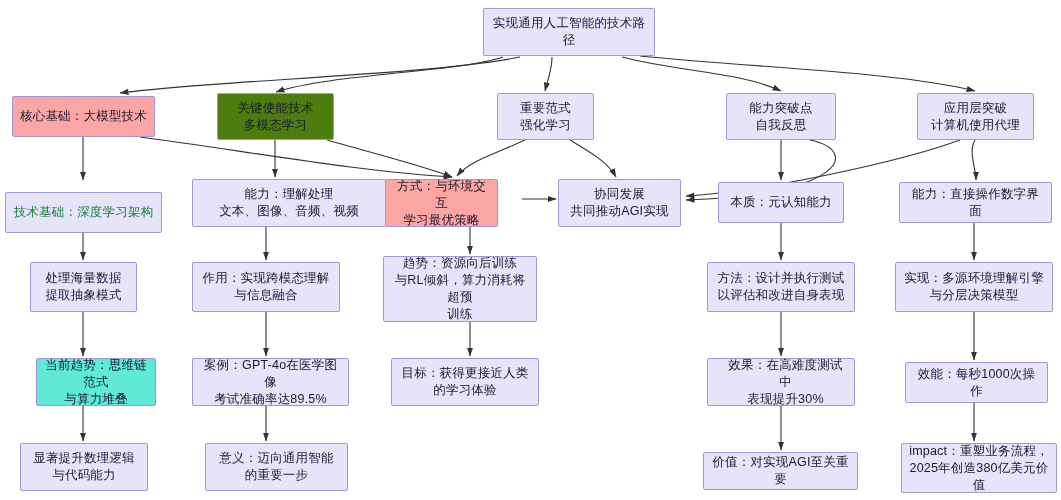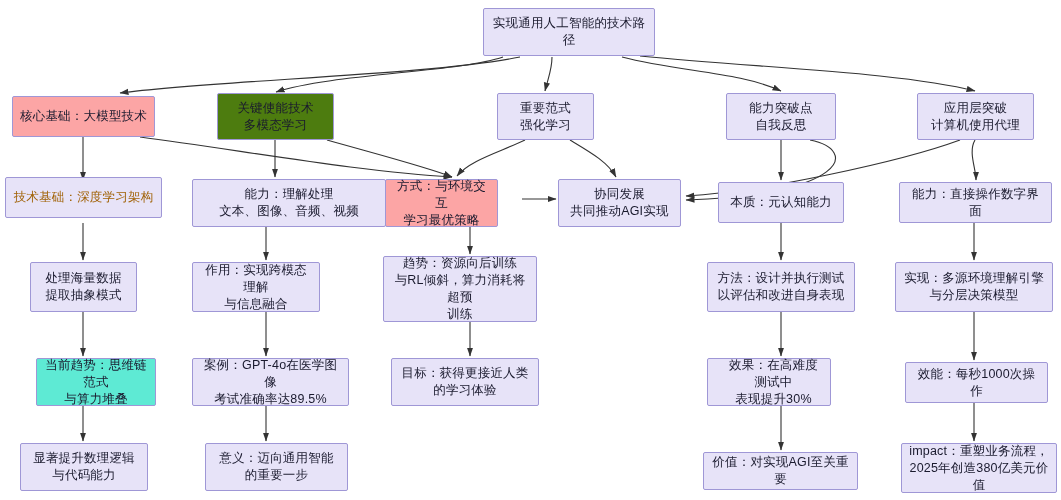--- a/index.html
+++ b/index.html
@@ -104,47 +104,47 @@
 径</span></div>
       <div class="node" style="left: 12px; top: 96px; width: 143px; height: 41px; background: #fca5a5; border-color: rgb(159, 151, 214); color: rgb(26, 26, 46);"><span class="node-label">核心基础：大模型技术</span></div>
       <div class="node" style="left: 217px; top: 93px; width: 117px; height: 47px; background: #4d7c0f; border-color: rgb(159, 151, 214); color: rgb(26, 26, 46);"><span class="node-label">关键使能技术
 多模态学习</span></div>
       <div class="node" style="left: 497px; top: 93px; width: 97px; height: 47px; background: rgb(231, 227, 248); border-color: rgb(159, 151, 214); color: rgb(26, 26, 46); align-items: center;"><span class="node-label">重要范式
 强化学习</span></div>
       <div class="node" style="left: 726px; top: 93px; width: 110px; height: 47px; background: rgb(231, 227, 248); border-color: rgb(159, 151, 214); color: rgb(26, 26, 46);"><span class="node-label">能力突破点
 自我反思</span></div>
       <div class="node" style="left: 917px; top: 93px; width: 117px; height: 47px; background: rgb(231, 227, 248); border-color: rgb(159, 151, 214); color: rgb(26, 26, 46);"><span class="node-label">应用层突破
 计算机使用代理</span></div>
-      <div class="node" style="left: 5px; top: 177px; width: 157px; height: 41px; background: rgb(231, 227, 248); border-color: rgb(159, 151, 214); color: #a16207; justify-content: flex-end;"><span class="node-label">技术基础：深度学习架构</span></div>
+      <div class="node" style="left: 5px; top: 192px; width: 157px; height: 41px; background: rgb(231, 227, 248); border-color: rgb(159, 151, 214); color: #15803d; justify-content: flex-end;"><span class="node-label">技术基础：深度学习架构</span></div>
       <div class="node" style="left: 192px; top: 179px; width: 194px; height: 48px; background: rgb(231, 227, 248); border-color: rgb(159, 151, 214); color: rgb(26, 26, 46);"><span class="node-label">能力：理解处理
 文本、图像、音频、视频</span></div>
       <div class="node" style="left: 385px; top: 179px; width: 113px; height: 48px; background: #fca5a5; border-color: rgb(159, 151, 214); color: rgb(26, 26, 46);"><span class="node-label">方式：与环境交互
 学习最优策略</span></div>
       <div class="node" style="left: 558px; top: 179px; width: 123px; height: 48px; background: rgb(231, 227, 248); border-color: rgb(159, 151, 214); color: rgb(26, 26, 46);"><span class="node-label">协同发展
 共同推动AGI实现</span></div>
       <div class="node" style="left: 718px; top: 182px; width: 126px; height: 41px; background: rgb(231, 227, 248); border-color: rgb(159, 151, 214); color: rgb(26, 26, 46);"><span class="node-label">本质：元认知能力</span></div>
       <div class="node" style="left: 899px; top: 182px; width: 153px; height: 41px; background: rgb(231, 227, 248); border-color: rgb(159, 151, 214); color: rgb(26, 26, 46);"><span class="node-label">能力：直接操作数字界面</span></div>
       <div class="node" style="left: 30px; top: 262px; width: 107px; height: 50px; background: rgb(231, 227, 248); border-color: rgb(159, 151, 214); color: rgb(26, 26, 46);"><span class="node-label">处理海量数据
 提取抽象模式</span></div>
-      <div class="node" style="left: 192px; top: 262px; width: 128px; height: 50px; background: rgb(231, 227, 248); border-color: rgb(159, 151, 214); color: rgb(26, 26, 46);"><span class="node-label">作用：实现跨模态理解
+      <div class="node" style="left: 192px; top: 262px; width: 148px; height: 50px; background: rgb(231, 227, 248); border-color: rgb(159, 151, 214); color: rgb(26, 26, 46);"><span class="node-label">作用：实现跨模态理解
 与信息融合</span></div>
       <div class="node" style="left: 383px; top: 256px; width: 154px; height: 66px; background: rgb(231, 227, 248); border-color: rgb(159, 151, 214); color: rgb(26, 26, 46);"><span class="node-label">趋势：资源向后训练
 与RL倾斜，算力消耗将超预
 训练</span></div>
       <div class="node" style="left: 707px; top: 262px; width: 148px; height: 50px; background: rgb(231, 227, 248); border-color: rgb(159, 151, 214); color: rgb(26, 26, 46);"><span class="node-label">方法：设计并执行测试
 以评估和改进自身表现</span></div>
       <div class="node" style="left: 895px; top: 262px; width: 158px; height: 50px; background: rgb(231, 227, 248); border-color: rgb(159, 151, 214); color: rgb(26, 26, 46);"><span class="node-label">实现：多源环境理解引擎
 与分层决策模型</span></div>
       <div class="node" style="left: 10px; top: 358px; width: 120px; height: 48px; background: #5eead4; border-color: rgb(159, 151, 214); color: rgb(26, 26, 46); margin-left: 26px;"><span class="node-label">当前趋势：思维链范式
 与算力堆叠</span></div>
       <div class="node" style="left: 192px; top: 358px; width: 157px; height: 48px; background: rgb(231, 227, 248); border-color: rgb(159, 151, 214); color: rgb(26, 26, 46);"><span class="node-label">案例：GPT-4o在医学图像
 考试准确率达89.5%</span></div>
       <div class="node" style="left: 391px; top: 358px; width: 148px; height: 48px; background: rgb(231, 227, 248); border-color: rgb(159, 151, 214); color: rgb(26, 26, 46);"><span class="node-label">目标：获得更接近人类
 的学习体验</span></div>
-      <div class="node" style="left: 707px; top: 358px; width: 124px; height: 48px; background: rgb(231, 227, 248); border-color: rgb(159, 151, 214); color: rgb(26, 26, 46); padding-left: 15px;"><span class="node-label">效果：在高难度测试中
+      <div class="node" style="left: 707px; top: 358px; width: 148px; height: 48px; background: rgb(231, 227, 248); border-color: rgb(159, 151, 214); color: rgb(26, 26, 46); padding-left: 15px;"><span class="node-label">效果：在高难度测试中
 表现提升30%</span></div>
       <div class="node" style="left: 905px; top: 362px; width: 143px; height: 41px; background: rgb(231, 227, 248); border-color: rgb(159, 151, 214); color: rgb(26, 26, 46);"><span class="node-label">效能：每秒1000次操作</span></div>
       <div class="node" style="left: 20px; top: 443px; width: 128px; height: 48px; background: rgb(231, 227, 248); border-color: rgb(159, 151, 214); color: rgb(26, 26, 46);"><span class="node-label">显著提升数理逻辑
 与代码能力</span></div>
       <div class="node" style="left: 205px; top: 443px; width: 143px; height: 48px; background: rgb(231, 227, 248); border-color: rgb(159, 151, 214); color: rgb(26, 26, 46);"><span class="node-label">意义：迈向通用智能
 的重要一步</span></div>
       <div class="node" style="left: 703px; top: 452px; width: 155px; height: 38px; background: rgb(231, 227, 248); border-color: rgb(159, 151, 214); color: rgb(26, 26, 46);"><span class="node-label">价值：对实现AGI至关重要</span></div>
       <div class="node" style="left: 901px; top: 443px; width: 156px; height: 50px; background: rgb(231, 227, 248); border-color: rgb(159, 151, 214); color: rgb(26, 26, 46);"><span class="node-label">impact：重塑业务流程，
 2025年创造380亿美元价值</span></div>
     </div>

